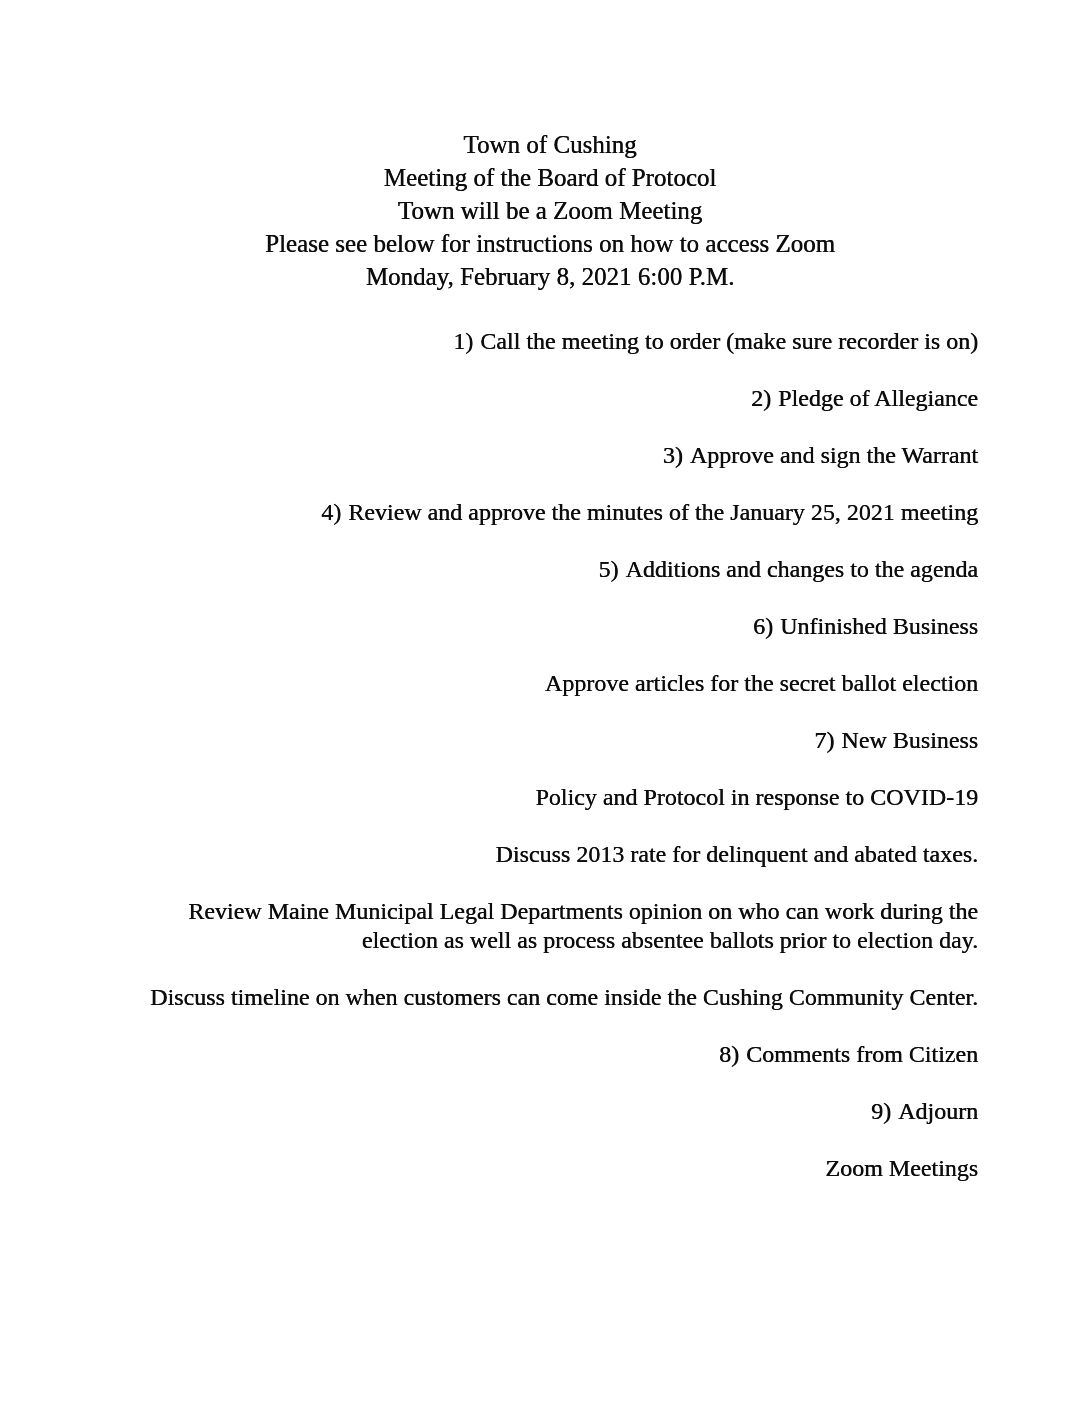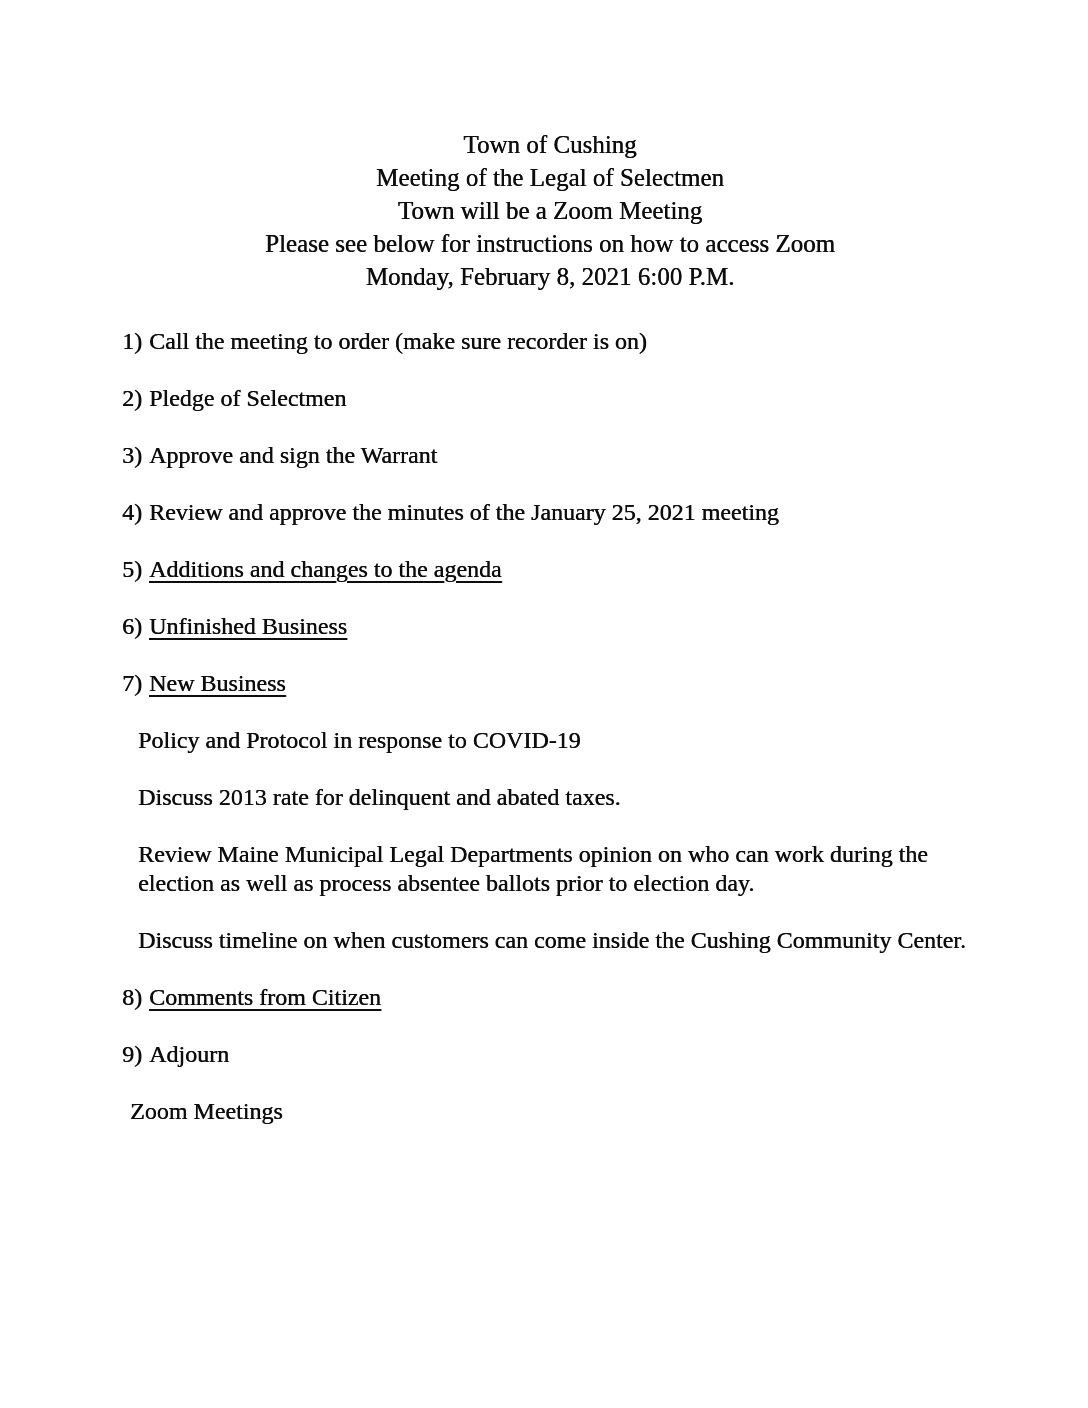--- a/index.html
+++ b/index.html
@@ -26,63 +26,64 @@
     text-align: center;
     font-size: 25px;
     line-height: 33px;
   }
   .title-line { display: block; }
   .agenda {
     margin-top: 34px;
     max-width: 856px;
     font-size: 24px;
     line-height: 29px;
+    text-align: right;
   }
   p.item {
     margin: 0 0 28px 0;
     padding: 0;
   }
   p.sub  { padding-left: 16px; }
   p.footer-line { padding-left: 8px; margin-bottom: 16px; }
   .num { margin-right: 7px; }
   .u {
-    text-decoration: underline;
     text-decoration-thickness: 2px;
     text-underline-offset: 4px;
     margin-top: 9px;
   }
 </style>
 </head>
 <body>
 
 <div class="doc">
 
   <header class="title-block">
     <span class="title-line">Town of Cushing</span>
-    <span class="title-line">Meeting of the Legal of Selectmen</span>
+    <span class="title-line">Meeting of the Board of Protocol</span>
     <span class="title-line">Town will be a Zoom Meeting</span>
     <span class="title-line">Please see below for instructions on how to access Zoom</span>
     <span class="title-line">Monday, February 8, 2021 6:00 P.M.</span>
   </header>
 
   <main class="agenda">
 
     <p class="item"><span class="num">1)</span><span class="txt">Call the meeting to order (make sure recorder is on)</span></p>
 
-    <p class="item"><span class="num">2)</span><span class="txt">Pledge of Selectmen</span></p>
+    <p class="item"><span class="num">2)</span><span class="txt">Pledge of Allegiance</span></p>
 
     <p class="item"><span class="num">3)</span><span class="txt">Approve and sign the Warrant</span></p>
 
     <p class="item"><span class="num">4)</span><span class="txt">Review and approve the minutes of the January 25, 2021 meeting</span></p>
 
     <p class="item"><span class="num">5)</span><span class="txt u">Additions and changes to the agenda</span></p>
 
     <p class="item"><span class="num">6)</span><span class="txt u">Unfinished Business</span></p>
 
 
+    <p class="item sub"><span class="txt">Approve articles for the secret ballot election</span></p>
 
     <p class="item"><span class="num">7)</span><span class="txt u">New Business</span></p>
 
     <p class="item sub"><span class="txt">Policy and Protocol in response to COVID-19</span></p>
 
     <p class="item sub"><span class="txt">Discuss 2013 rate for delinquent and abated taxes.</span></p>
 
     <p class="item sub"><span class="txt">Review Maine Municipal Legal Departments opinion on who can work during the election as well as process absentee ballots prior to election day.</span></p>
 
     <p class="item sub"><span class="txt">Discuss timeline on when customers can come inside the Cushing Community Center.</span></p>

